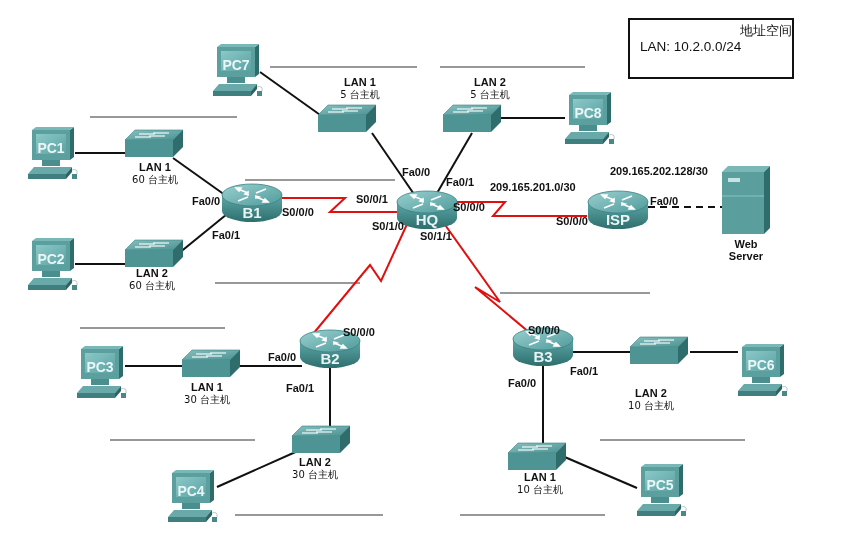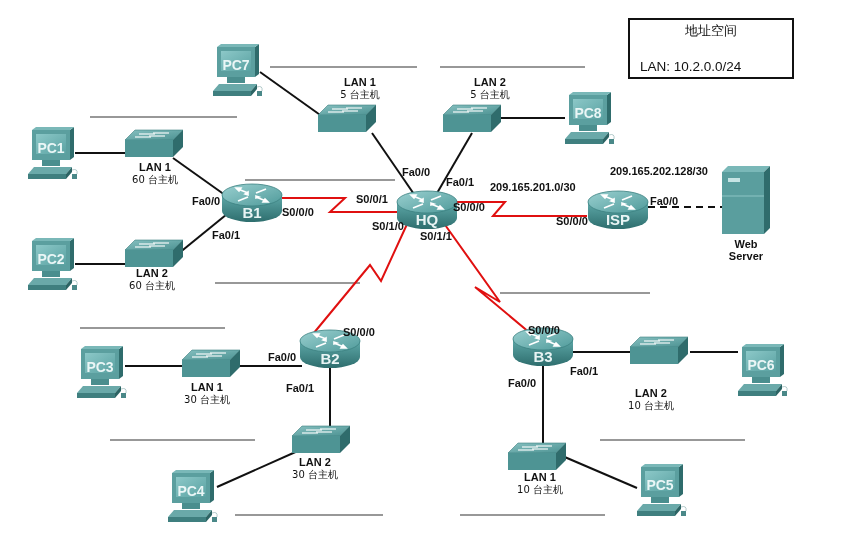--- a/index.html
+++ b/index.html
@@ -6,22 +6,22 @@
   body { width:841px; height:538px; position:relative; overflow:hidden;
          font-family:"Liberation Sans", "DejaVu Sans", sans-serif; }
   #stage { position:absolute; left:0; top:0; width:841px; height:538px; }
   .lbl { font-family:"Liberation Sans", "DejaVu Sans", sans-serif; font-weight:bold; font-size:11px; fill:#111; }
   .lbl-n { font-family:"DejaVu Sans", "Liberation Sans", sans-serif; font-size:10px; fill:#111; }
   .dev-name { font-family:"Liberation Sans", sans-serif; font-weight:bold; font-size:15px; fill:#e8f4f4; }
   .pc-name { font-family:"Liberation Sans", sans-serif; font-weight:bold; font-size:14px; fill:#eaf6f6; }
   #addr-box { position:absolute; left:628px; top:18px; width:166px; height:61px;
               border:2px solid #111; background:#fff; box-sizing:border-box;
               font-size:13.5px; color:#111; line-height:16px; padding-top:3px; }
-  #addr-box .t { text-align:center; font-family:"DejaVu Sans", sans-serif; font-size:13px; }
-  #addr-box .r { padding-left:10px; font-family:"Liberation Sans", sans-serif; white-space:nowrap;margin-top:20px; }
+  #addr-box .t { text-align:right; font-family:"DejaVu Sans", sans-serif; font-size:13px; }
+  #addr-box .r { padding-left:10px; font-family:"Liberation Sans", sans-serif; white-space:nowrap; }
   #addr-box .r2 { padding-left:5px; }
 </style>
 </head>
 <body>
 
 <div id="stage">
 <svg width="841" height="538" viewBox="0 0 841 538" xmlns="http://www.w3.org/2000/svg">
   <defs>
     <linearGradient id="routerBody" x1="0" y1="0" x2="0" y2="1">
       <stop offset="0" stop-color="#5ea8a8"></stop>

